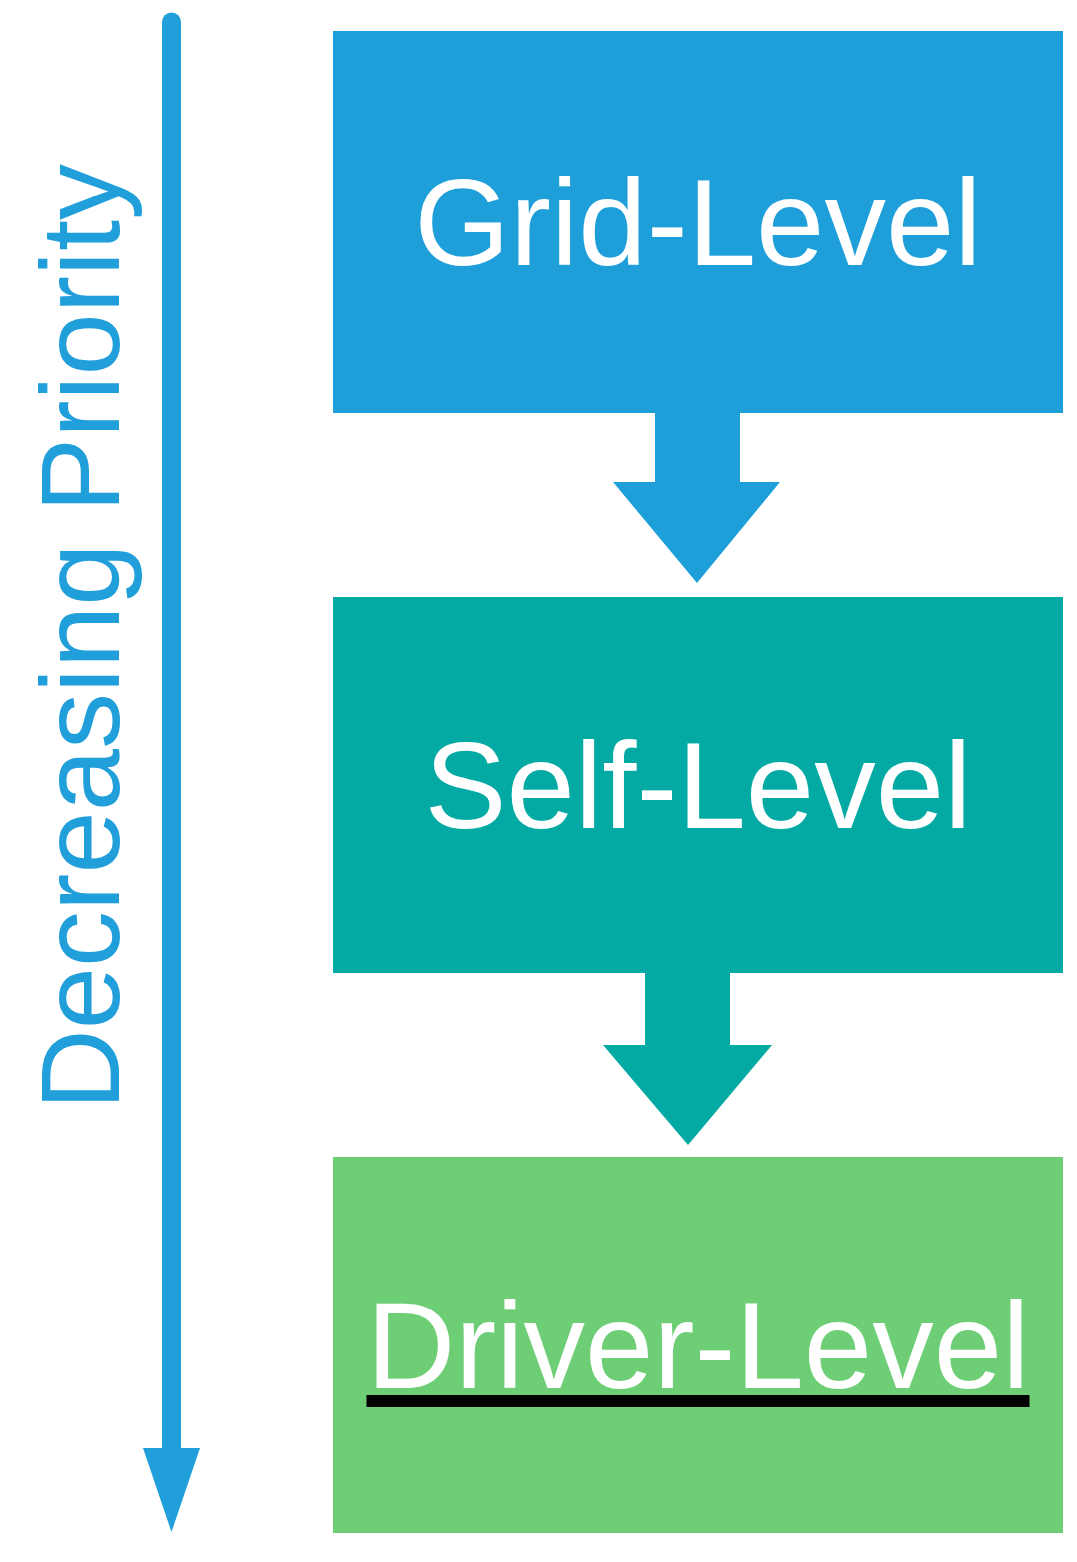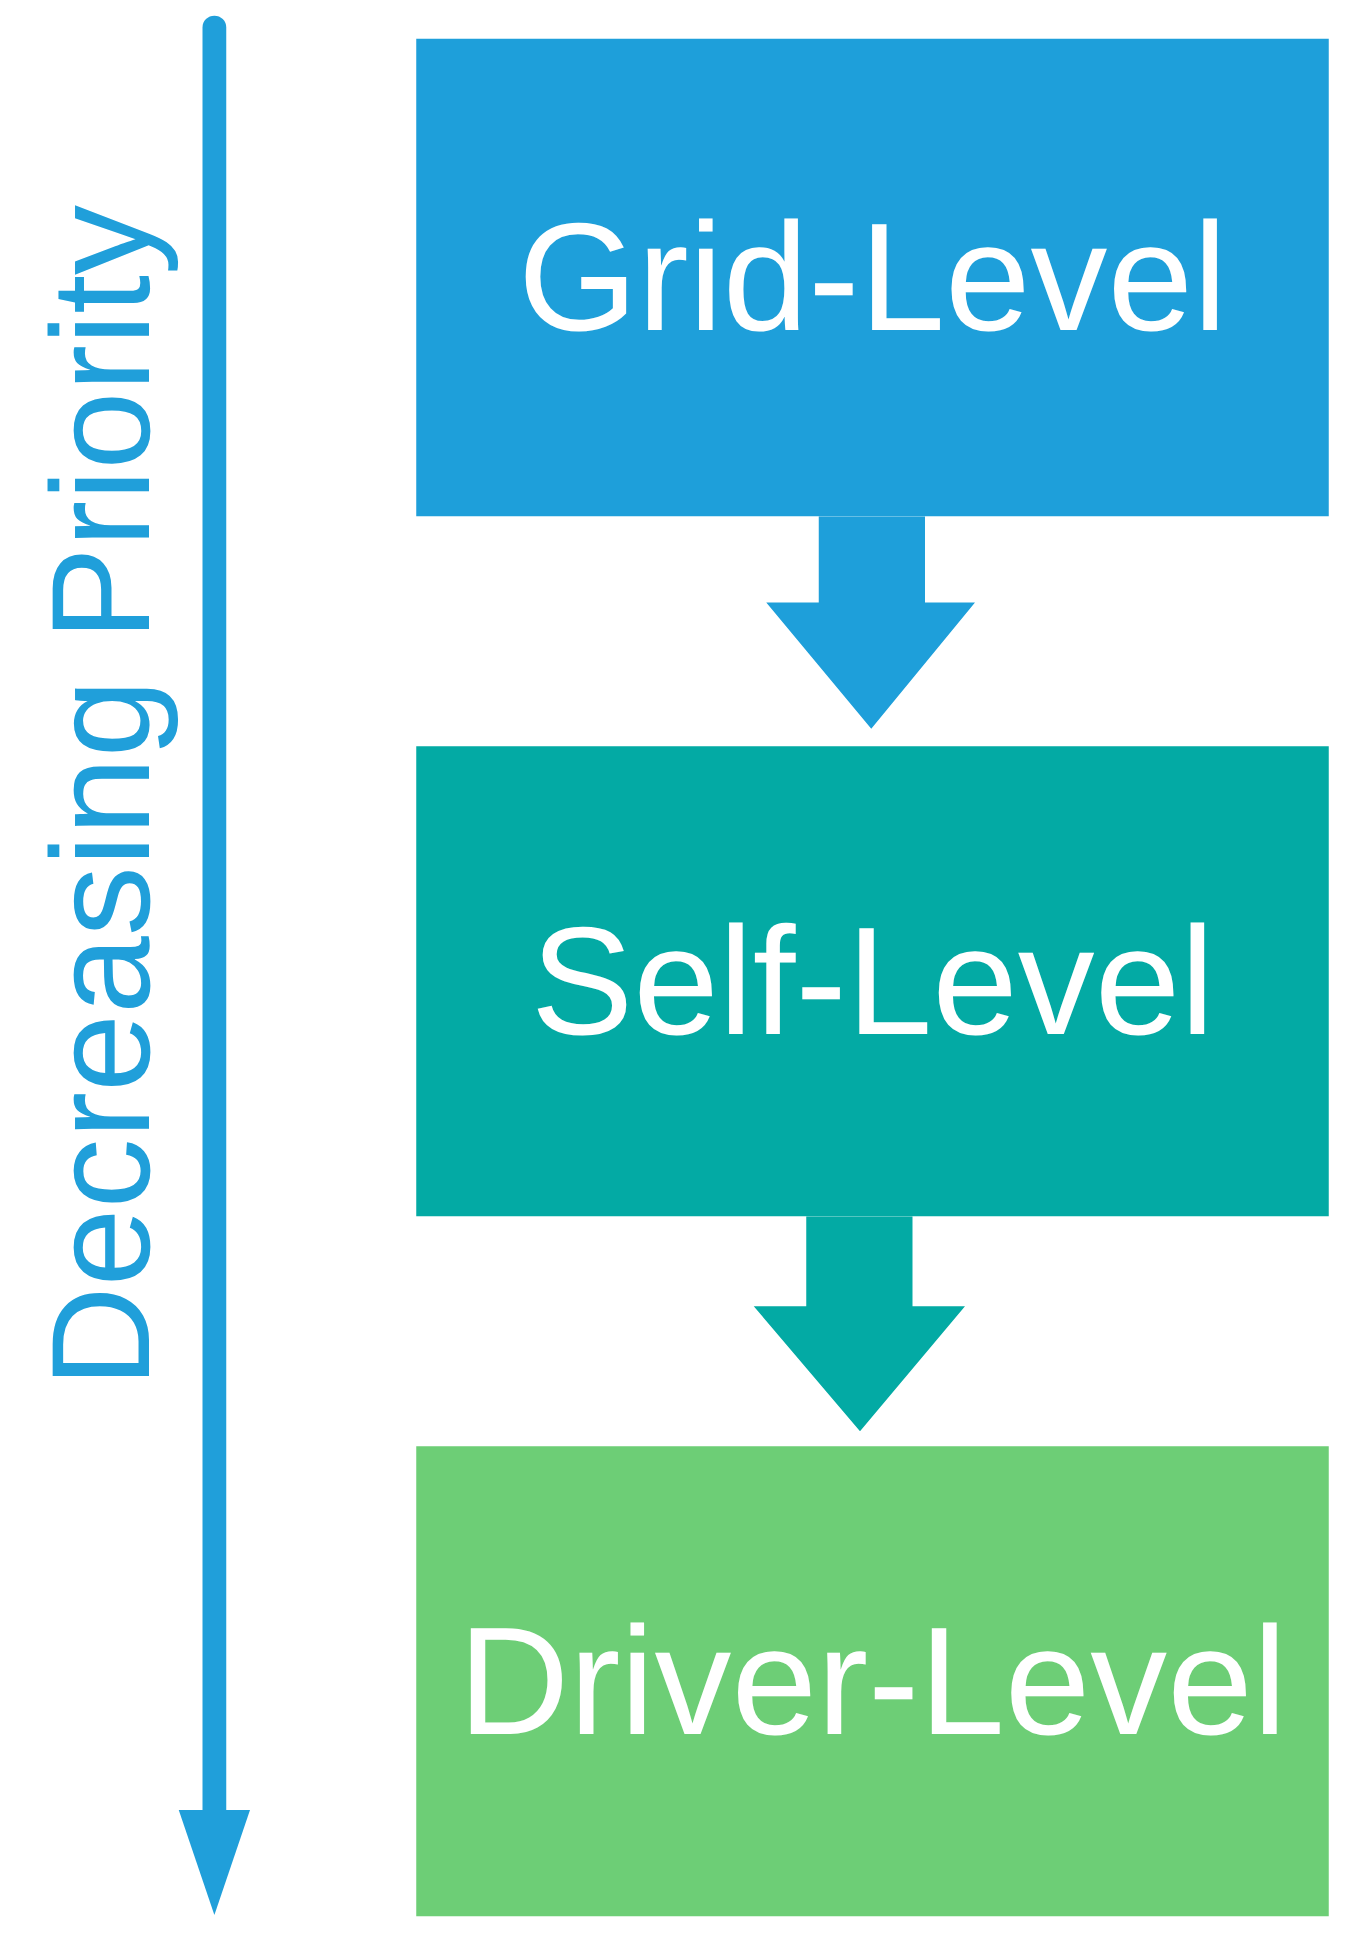--- a/index.html
+++ b/index.html
@@ -39,21 +39,21 @@
     position: absolute;
     left: 333px;
     width: 730px;
     display: flex;
     align-items: center;
     justify-content: center;
     box-sizing: border-box;
   }
   #box-grid   { top: 31px;   height: 382px; }
   #box-self   { top: 597px;  height: 376px; }
-  #box-driver { top: 1157px; height: 376px; }
+  #box-driver { top: 1157px; height: 376px; text-decoration: underline; }
   .level-label {
     color: #ffffff;
     font-size: 123px;
     line-height: 1;
     white-space: nowrap;
   }
 
   
   .connector { position: absolute; }
   #conn-1 { left: 605px; top: 413px; }

